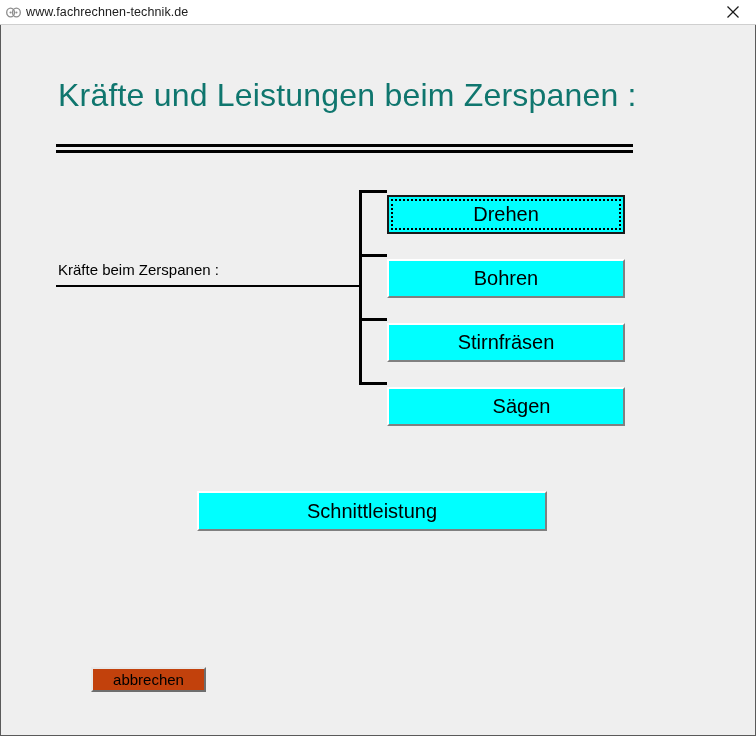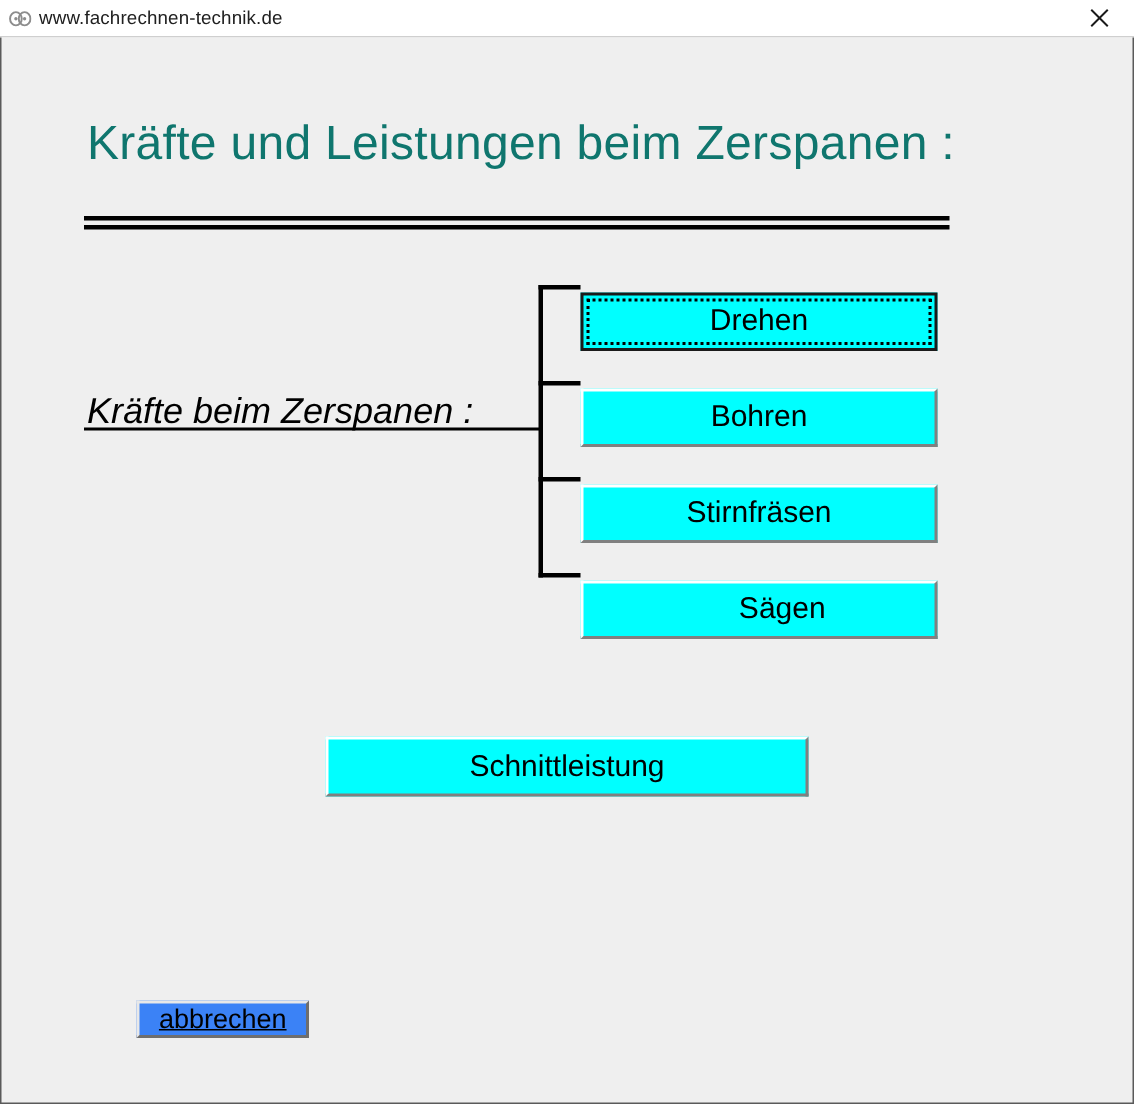--- a/index.html
+++ b/index.html
@@ -90,24 +90,23 @@
     background: #000000;
   }
   .rule-1 { top: 119px; }
   .rule-2 { top: 125px; }
 
   
   .caption {
     position: absolute;
     left: 57px;
     top: 236px;
-    font-size: 24px;
+    font-size: 15px;
     color: #000000;
     white-space: nowrap;
-    font-style: italic;
   }
   .caption-rule {
     position: absolute;
     left: 55px;
     top: 260px;
     width: 305px;
     height: 2px;
     background: #000000;
   }
 
@@ -160,41 +159,40 @@
     pointer-events: none;
   }
   .btn-label { position: relative; z-index: 2; }
 
   .tree-btn { left: 386px; width: 238px; height: 39px; }
   .tree-btn-0 { top: 170px; }
   .tree-btn-1 { top: 234px; }
   .tree-btn-2 { top: 298px; }
   .tree-btn-3 { top: 362px; padding-left: 31px; }
 
-  .wide-btn { left: 216px; width: 322px; height: 40px; }
+  .wide-btn { left: 196px; width: 350px; height: 40px; }
   .wide-btn-0 { top: 466px; }
   .wide-btn-1 { top: 522px; }
 
   
   .obtn {
     position: absolute;
     box-sizing: border-box;
-    background: #3b82f6;
+    background: #c2410c;
     color: #000000;
-    font-size: 18px;
+    font-size: 15px;
     display: flex;
     align-items: center;
     justify-content: center;
     border-top: 2px solid #e8e8e8;
     border-left: 2px solid #e8e8e8;
     border-right: 2px solid #6e6e6e;
     border-bottom: 2px solid #6e6e6e;
     white-space: nowrap;
     user-select: none;
-    text-decoration: underline;
   }
   .obtn-cancel { left: 90px; top: 642px; width: 115px; height: 25px; }
   .obtn-back   { left: 527px; top: 642px; width: 113px; height: 25px; }
 </style>
 </head>
 <body>
 
 <div class="window">
 
   <div class="titlebar">

